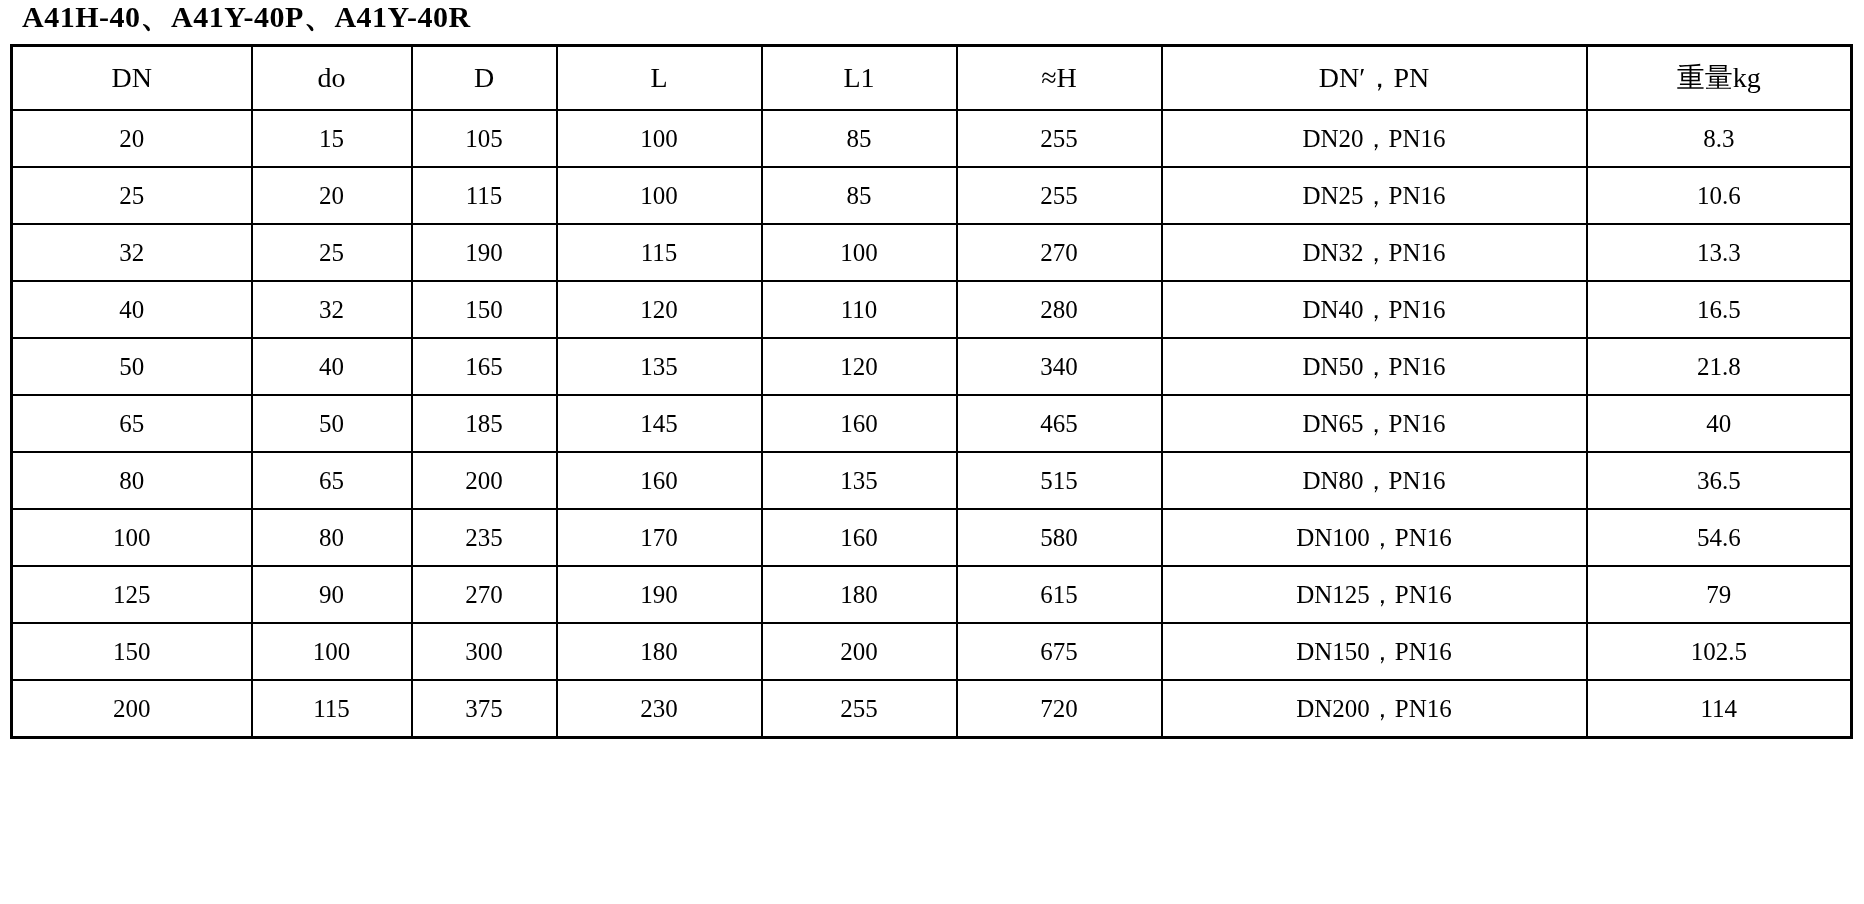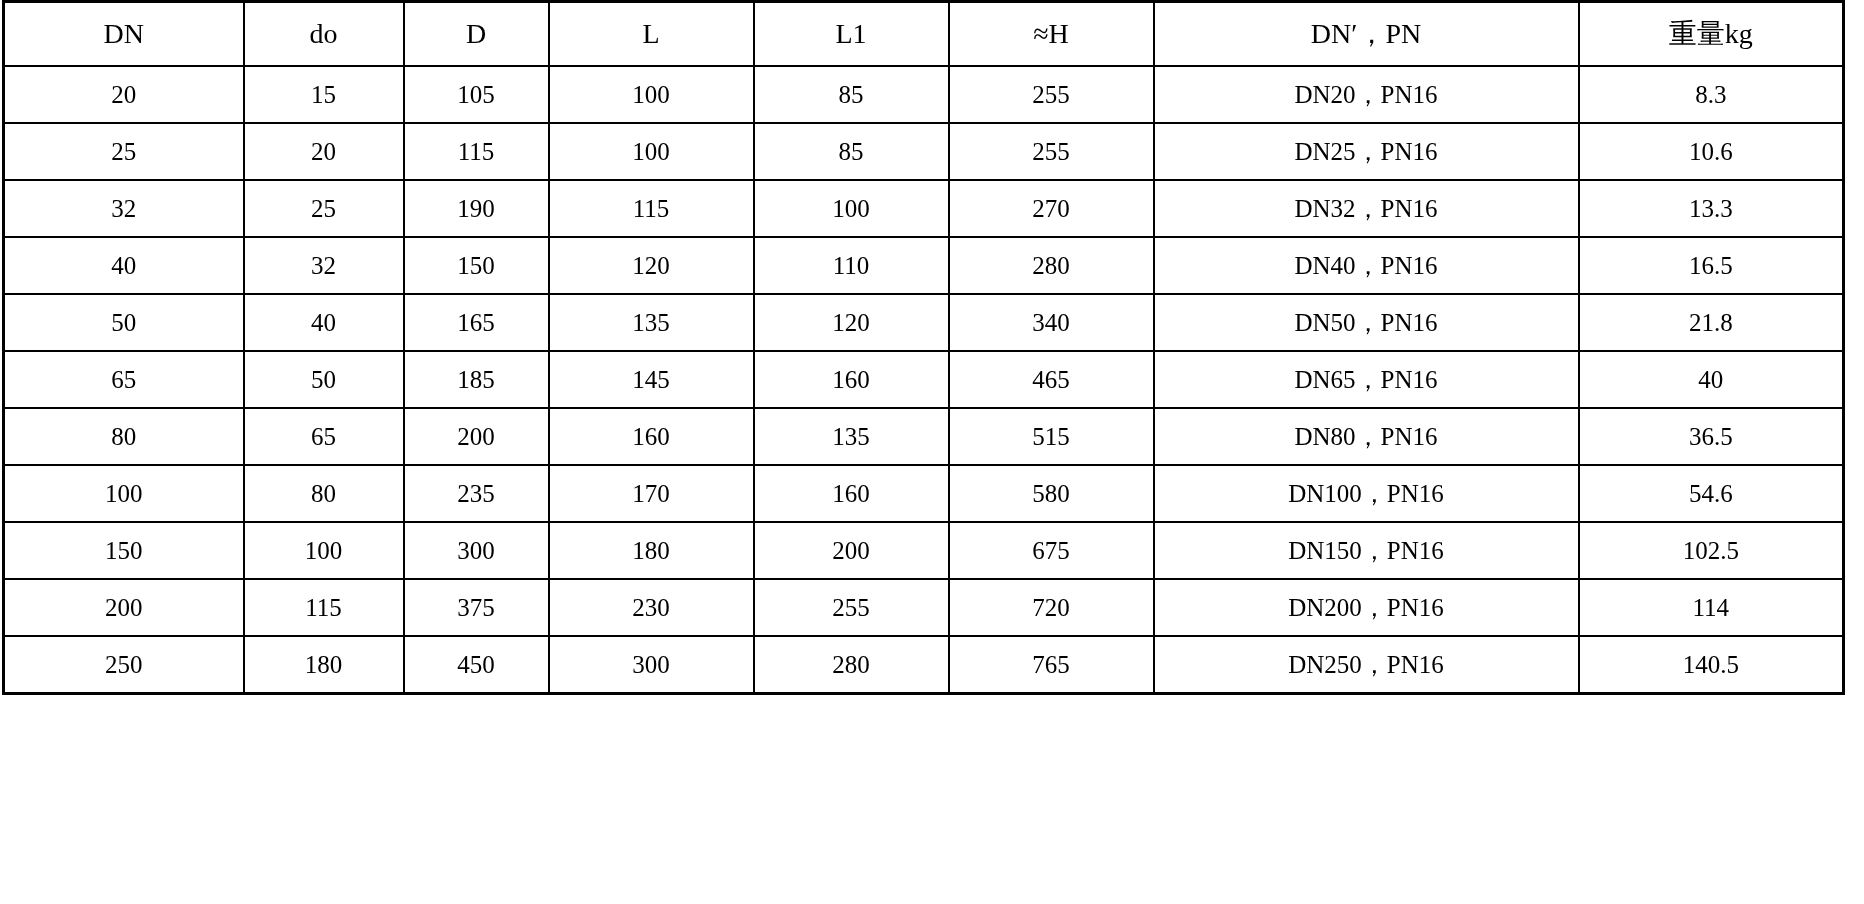--- a/index.html
+++ b/index.html
@@ -29,21 +29,21 @@
     margin: 0;
     padding: 0 0 6px 22px;
     height: 38px;
     line-height: 34px;
     white-space: nowrap;
   }
   table.spec-table {
     border-collapse: collapse;
     table-layout: fixed;
     width: 1840px;
-    margin-left: 2px;
+    margin-left: 10px;
     border: 3px solid #000000;
   }
   table.spec-table td,
   table.spec-table th {
     border: 2px solid #000000;
     text-align: center;
     vertical-align: middle;
     font-weight: normal;
     padding: 0;
   }
@@ -65,20 +65,21 @@
   col.c-l1   { width: 195px; }
   col.c-h    { width: 205px; }
   col.c-dnpn { width: 425px; }
   col.c-w    { width: 265px; }
 </style>
 </head>
 <body>
 
 <div class="page">
 
+  <h1 class="doc-title">A41H-40、A41Y-40P、A41Y-40R</h1>
 
   <table class="spec-table">
     <colgroup>
       <col class="c-dn">
       <col class="c-do">
       <col class="c-d">
       <col class="c-l">
       <col class="c-l1">
       <col class="c-h">
       <col class="c-dnpn">
@@ -171,45 +172,45 @@
           <td>100</td>
           <td>80</td>
           <td>235</td>
           <td>170</td>
           <td>160</td>
           <td>580</td>
           <td>DN100，PN16</td>
           <td>54.6</td>
         </tr>
         <tr>
+          <td>125</td>
+          <td>90</td>
+          <td>270</td>
+          <td>190</td>
+          <td>180</td>
+          <td>615</td>
+          <td>DN125，PN16</td>
+          <td>79</td>
+        </tr>
+        <tr>
           <td>150</td>
           <td>100</td>
           <td>300</td>
           <td>180</td>
           <td>200</td>
           <td>675</td>
           <td>DN150，PN16</td>
           <td>102.5</td>
         </tr>
         <tr>
           <td>200</td>
           <td>115</td>
           <td>375</td>
           <td>230</td>
           <td>255</td>
           <td>720</td>
           <td>DN200，PN16</td>
           <td>114</td>
         </tr>
-        <tr>
-          <td>250</td>
-          <td>180</td>
-          <td>450</td>
-          <td>300</td>
-          <td>280</td>
-          <td>765</td>
-          <td>DN250，PN16</td>
-          <td>140.5</td>
-        </tr>
       </tbody>
   </table>
 
 </div>
 
 </body></html>

